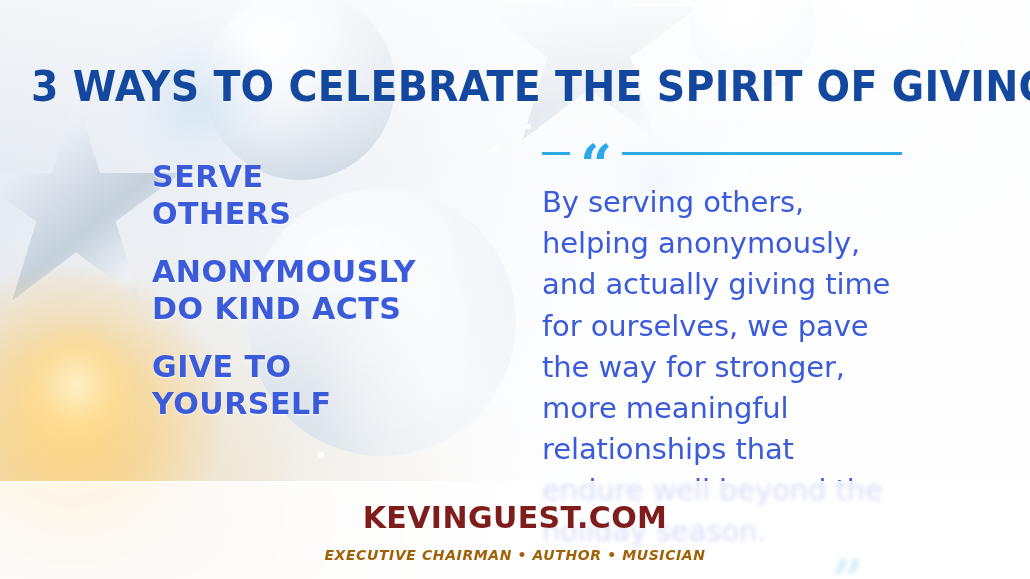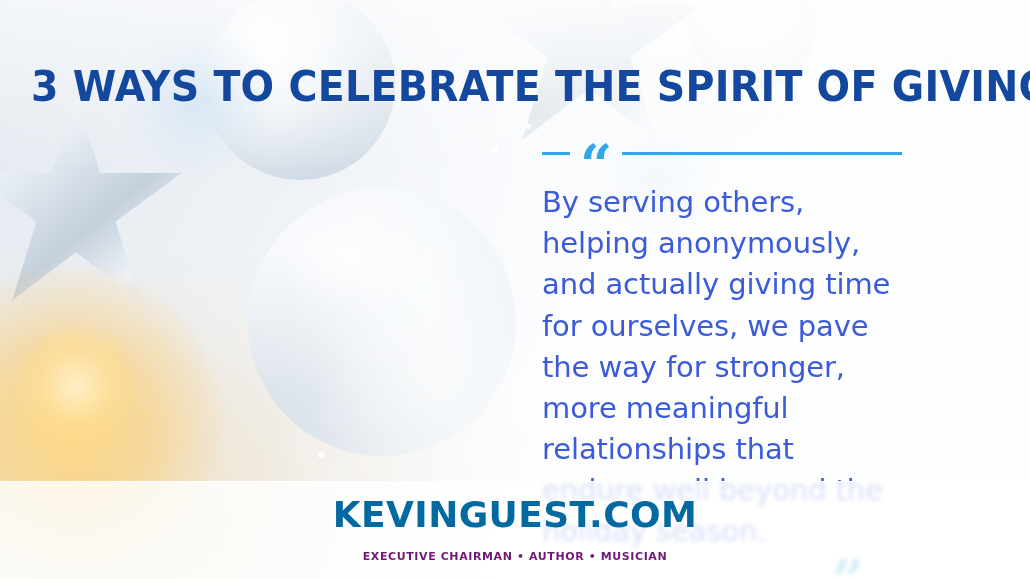--- a/index.html
+++ b/index.html
@@ -243,35 +243,36 @@
     background: rgba(255,255,255,0.80);
     border-top: 1px solid rgba(255,255,255,0.9);
     backdrop-filter: blur(2px);
   }
   .footer-site {
     position: absolute;
     left: 0; right: 0;
     bottom: 44px;
     text-align: center;
     font-family: "DejaVu Sans", sans-serif;
-    font-size: 36px;
-    font-weight: 700;
-    color: #0369a1;
+    font-size: 30px;
+    font-weight: 700;
+    color: #7f1d1d;
     letter-spacing: 0.4px;
   }
   .footer-sub {
     position: absolute;
     left: 0; right: 0;
     bottom: 16px;
     text-align: center;
     font-family: "DejaVu Sans", sans-serif;
-    font-size: 11px;
-    font-weight: 700;
-    color: #701a75;
+    font-size: 14px;
+    font-weight: 700;
+    color: #a16207;
     letter-spacing: 0.6px;
+    font-style: italic;
   }
 </style>
 </head>
 <body>
 
 <div class="canvas">
 
   <div class="bg-base"></div>
   <div class="orn-star"></div>
   <div class="orn-star-2"></div>
@@ -291,20 +292,34 @@
   <div class="sparkle" style="left:742px; top:166px; width:6px; height:6px;"></div>
   <div class="sparkle" style="left:868px; top:208px; width:5px; height:5px;"></div>
   <div class="sparkle" style="left:318px; top:452px; width:6px; height:6px;"></div>
   <div class="sparkle" style="left:148px; top:78px; width:5px; height:5px;"></div>
 
   <div class="wash-right"></div>
   <div class="wash-top"></div>
 
   <div class="headline">3 WAYS TO CELEBRATE THE SPIRIT OF GIVING</div>
 
+  <div class="points">
+    <div class="point">
+      <span>SERVE</span>
+      <span>OTHERS</span>
+    </div>
+    <div class="point">
+      <span>ANONYMOUSLY</span>
+      <span>DO KIND ACTS</span>
+    </div>
+    <div class="point">
+      <span>GIVE TO</span>
+      <span>YOURSELF</span>
+    </div>
+  </div>
 
   <div class="quote-block">
     <div class="rule-row">
       <div class="line short"></div>
       <div class="quote-mark">“</div>
       <div class="line long"></div>
     </div>
     <div class="quote-text">By serving others, helping anonymously, and actually giving time for ourselves, we pave the way for stronger, more meaningful relationships that endure well beyond the holiday season.</div>
     <div class="rule-row" style="margin-top:14px;">
       <div class="line long"></div>

